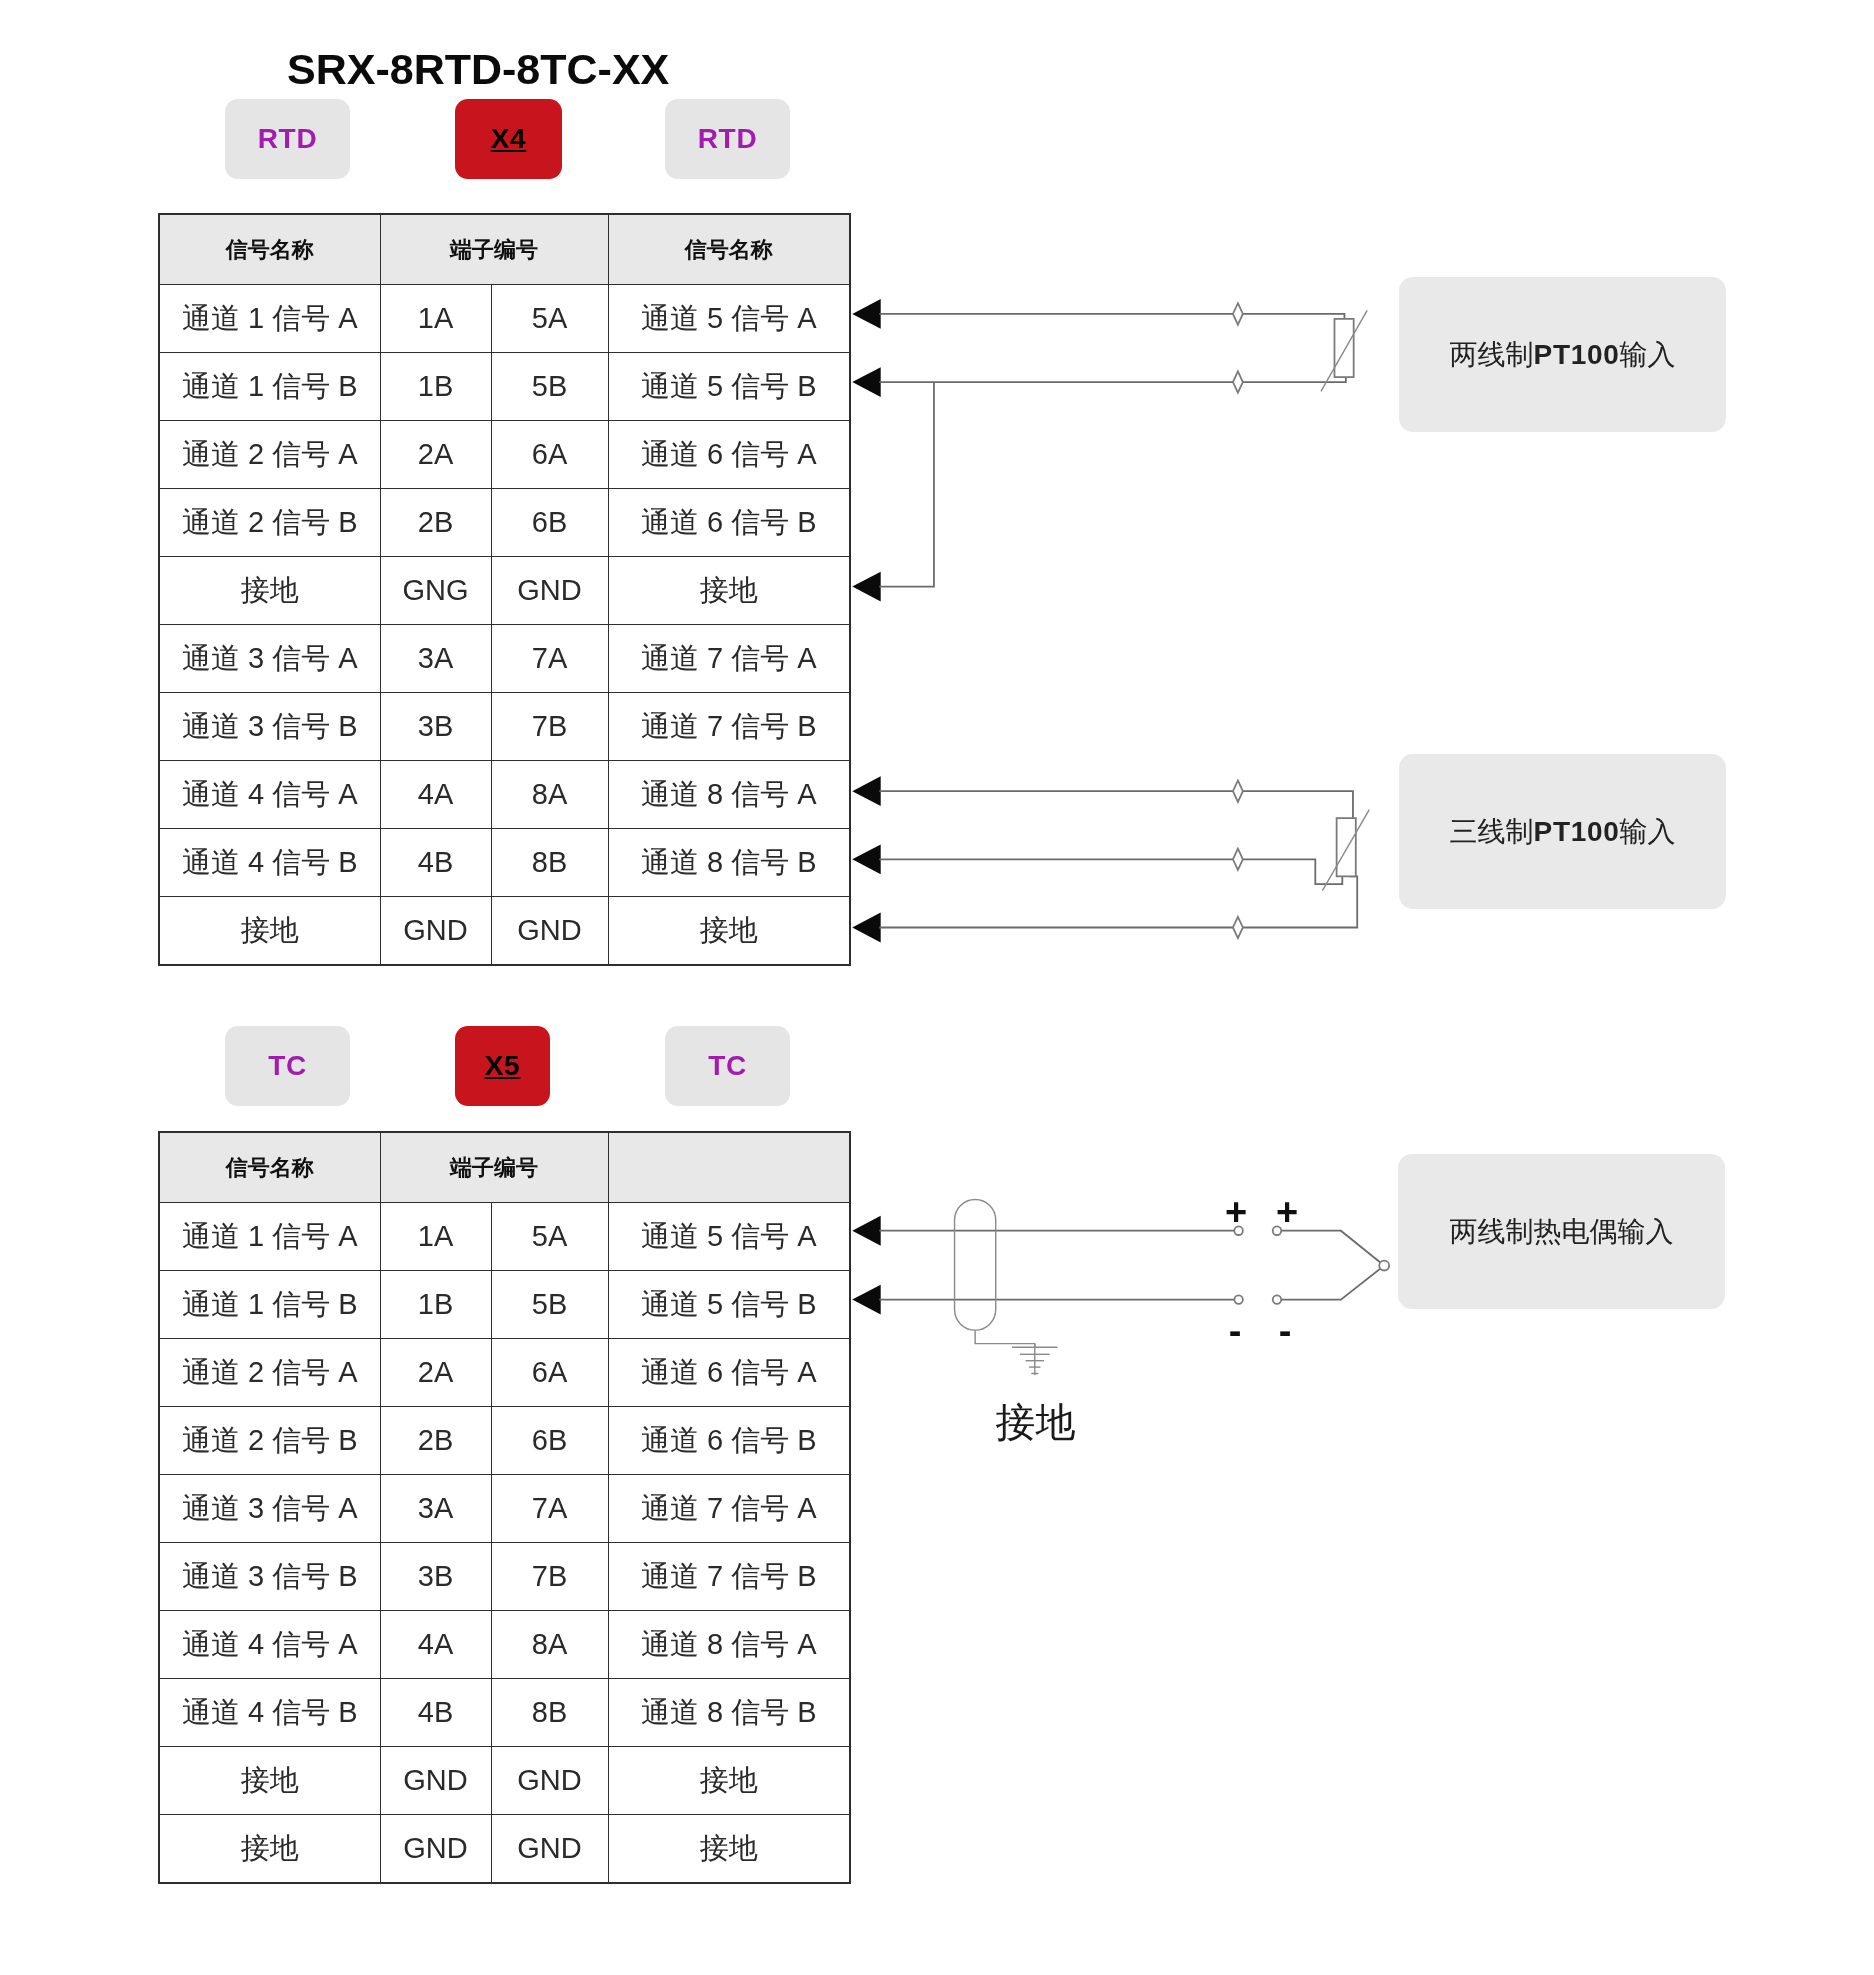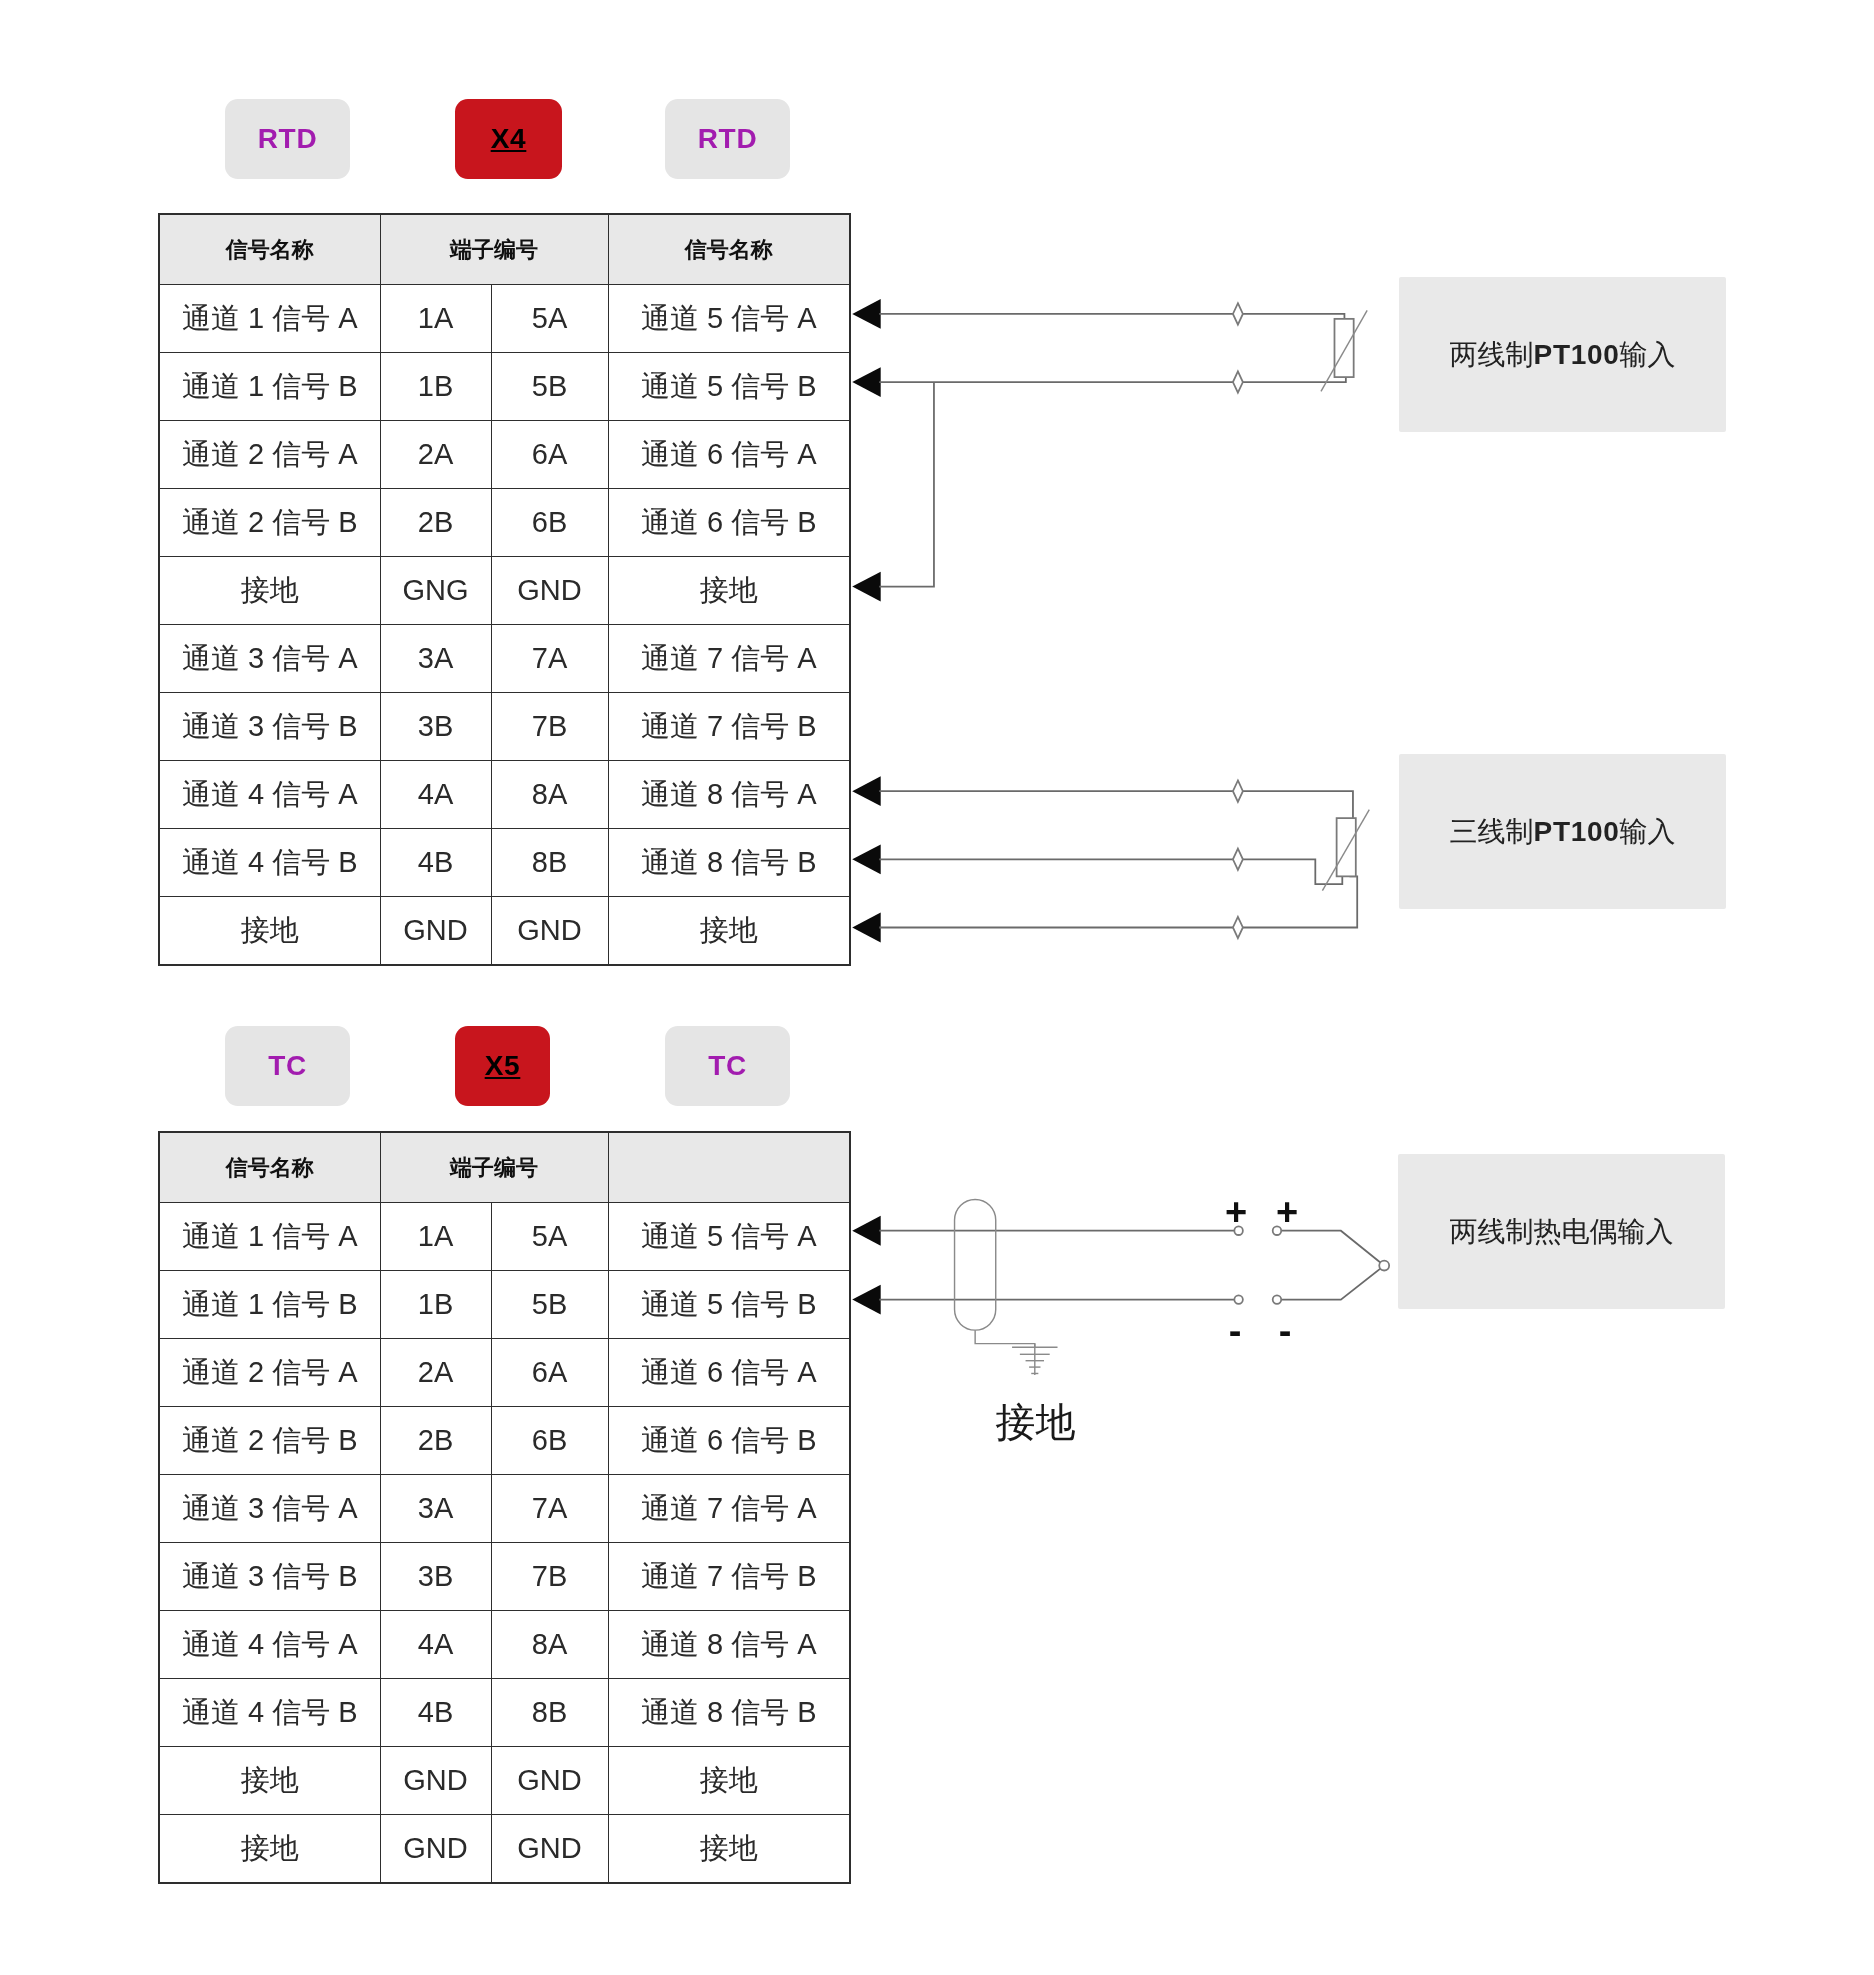--- a/index.html
+++ b/index.html
@@ -15,39 +15,40 @@
 
   table.term{position:absolute;left:158px;border-collapse:collapse;table-layout:fixed;width:691px;background:#fff;}
   table.term{border:2.1px solid #2e2e2e;}
   table.term th, table.term td{border:1.4px solid #2e2e2e;text-align:center;vertical-align:middle;
       overflow:hidden;white-space:nowrap;}
   table.term th{height:67px;background:#E8E8E8;font-size:22px;font-weight:800;color:#111;}
   table.term td{height:65px;font-size:29px;font-weight:400;color:#2a2a2a;}
   #rtd-table{top:213px;}
   #tc-table{top:1131px;}
 
-  .label-box{position:absolute;width:327px;height:155px;background:#E9E9E9;border-radius:2px;
+  .label-box{position:absolute;width:327px;height:155px;background:#E9E9E9;border-radius:14px;
       display:flex;align-items:center;justify-content:center;font-size:28px;color:#222;white-space:nowrap;}
   .label-box b{font-weight:900;letter-spacing:0.7px;}
 
   .sign{position:absolute;font-size:38px;font-weight:900;color:#101010;transform:translate(-50%,-50%);}
   .ground-label{position:absolute;left:984px;top:1395px;width:103px;text-align:center;
       font-family:"Liberation Serif",serif;font-size:40px;color:#1a1a1a;}
 
   svg.overlay{position:absolute;left:0;top:0;pointer-events:none;}
   .wire{stroke:#6a6a6a;stroke-width:2.5;fill:none;}
   .thin{stroke:#8a8a8a;stroke-width:2;fill:none;}
   .arrow{fill:#0a0a0a;}
   .part{stroke:#7a7a7a;stroke-width:2.5;fill:#ffffff;}
 </style>
 </head>
 <body>
 
 <div class="canvas">
 
+  <div class="page-title">SRX-8RTD-8TC-XX</div>
 
   <div class="badge gray" style="left:225px;top:99px;width:125px;">RTD</div>
   <div class="badge red" style="left:455px;top:99px;width:107px;">X4</div>
   <div class="badge gray" style="left:665px;top:99px;width:125px;">RTD</div>
 
   <table class="term" id="rtd-table">
     <colgroup>
         <col style="width:221px">
         <col style="width:111px">
         <col style="width:117px">

